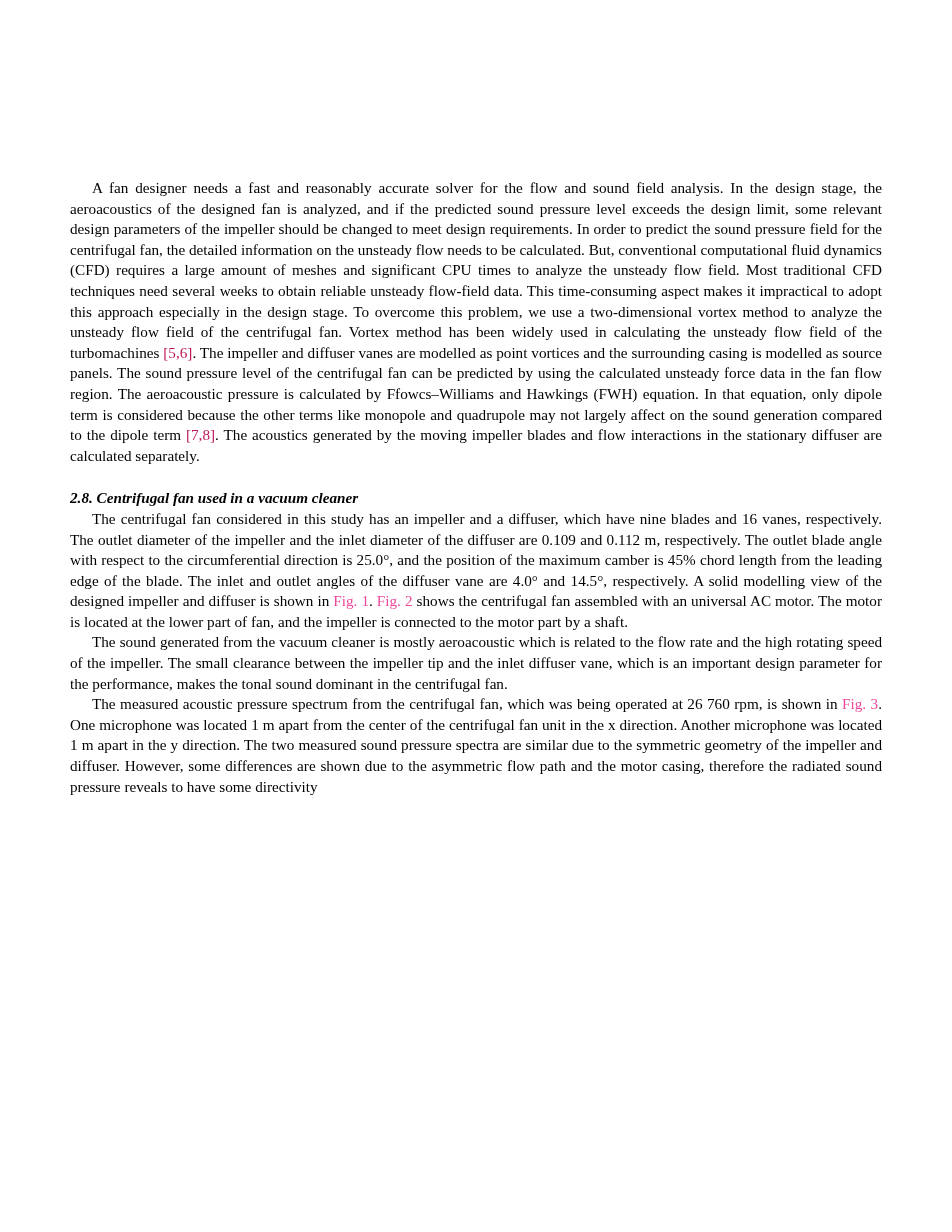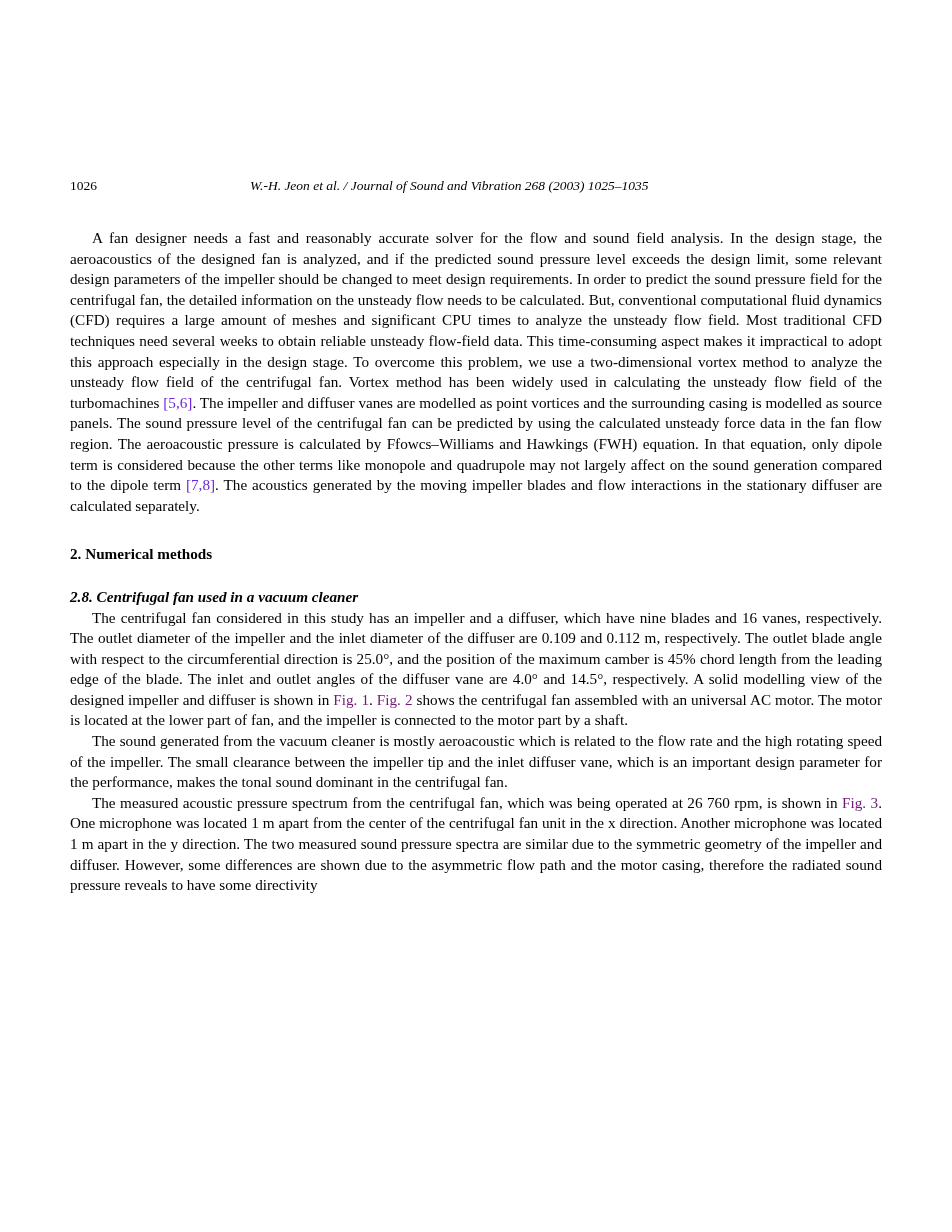--- a/index.html
+++ b/index.html
@@ -65,44 +65,39 @@
   .subsec-head {
     font-size: 15.2px;
     font-style: italic;
     margin: 22px 0 0 0;
     line-height: 20.6px;
   }
   .after-head {
     margin-top: 20px;
   }
   .ref-link {
-    color: #6d28d9;
+    color: #be185d;
     text-decoration: none;
   }
   .fig-link {
-    color: #701a75;
+    color: #ec4899;
     text-decoration: none;
   }
 </style>
 </head>
 <body>
 
 <div class="page">
 
-  <div class="running-head">
-    <span class="folio">1026</span>
-    <span class="head-title">W.-H. Jeon et al. / Journal of Sound and Vibration 268 (2003) 1025–1035</span>
-  </div>
 
   <div class="body-col">
 
 
     <p class="para indent"><span>A fan designer needs a fast and reasonably accurate solver for the flow and sound field analysis. In the design stage, the aeroacoustics of the designed fan is analyzed, and if the predicted sound pressure level exceeds the design limit, some relevant design parameters of the impeller should be changed to meet design requirements. In order to predict the sound pressure field for the centrifugal fan, the detailed information on the unsteady flow needs to be calculated. But, conventional computational fluid dynamics (CFD) requires a large amount of meshes and significant CPU times to analyze the unsteady flow field. Most traditional CFD techniques need several weeks to obtain reliable unsteady flow-field data. This time-consuming aspect makes it impractical to adopt this approach especially in the design stage. To overcome this problem, we use a two-dimensional vortex method to analyze the unsteady flow field of the centrifugal fan. Vortex method has been widely used in calculating the unsteady flow field of the turbomachines </span><a class="ref-link" href="#">[5,6]</a><span>. The impeller and diffuser vanes are modelled as point vortices and the surrounding casing is modelled as source panels. The sound pressure level of the centrifugal fan can be predicted by using the calculated unsteady force data in the fan flow region. The aeroacoustic pressure is calculated by Ffowcs–Williams and Hawkings (FWH) equation. In that equation, only dipole term is considered because the other terms like monopole and quadrupole may not largely affect on the sound generation compared to the dipole term </span><a class="ref-link" href="#">[7,8]</a><span>. The acoustics generated by the moving impeller blades and flow interactions in the stationary diffuser are calculated separately.</span></p>
 
-    <h2 class="sec-head">2.  Numerical methods</h2>
 
     <h3 class="subsec-head">2.8.  Centrifugal fan used in a vacuum cleaner</h3>
 
     <p class="para indent after-head"><span>The centrifugal fan considered in this study has an impeller and a diffuser, which have nine blades and 16 vanes, respectively. The outlet diameter of the impeller and the inlet diameter of the diffuser are 0.109 and 0.112 m, respectively. The outlet blade angle with respect to the circumferential direction is 25.0°, and the position of the maximum camber is 45% chord length from the leading edge of the blade. The inlet and outlet angles of the diffuser vane are 4.0° and 14.5°, respectively. A solid modelling view of the designed impeller and diffuser is shown in </span><a class="fig-link" href="#">Fig. 1</a><span>. </span><a class="fig-link" href="#">Fig. 2</a><span> shows the centrifugal fan assembled with an universal AC motor. The motor is located at the lower part of fan, and the impeller is connected to the motor part by a shaft.</span></p>
 
     <p class="para indent"><span>The sound generated from the vacuum cleaner is mostly aeroacoustic which is related to the flow rate and the high rotating speed of the impeller. The small clearance between the impeller tip and the inlet diffuser vane, which is an important design parameter for the performance, makes the tonal sound dominant in the centrifugal fan.</span></p>
 
     <p class="para indent"><span>The measured acoustic pressure spectrum from the centrifugal fan, which was being operated at 26 760 rpm, is shown in </span><a class="fig-link" href="#">Fig. 3</a><span>. One microphone was located 1 m apart from the center of the centrifugal fan unit in the x direction. Another microphone was located 1 m apart in the y direction. The two measured sound pressure spectra are similar due to the symmetric geometry of the impeller and diffuser. However, some differences are shown due to the asymmetric flow path and the motor casing, therefore the radiated sound pressure reveals to have some directivity</span></p>
 
   </div>

